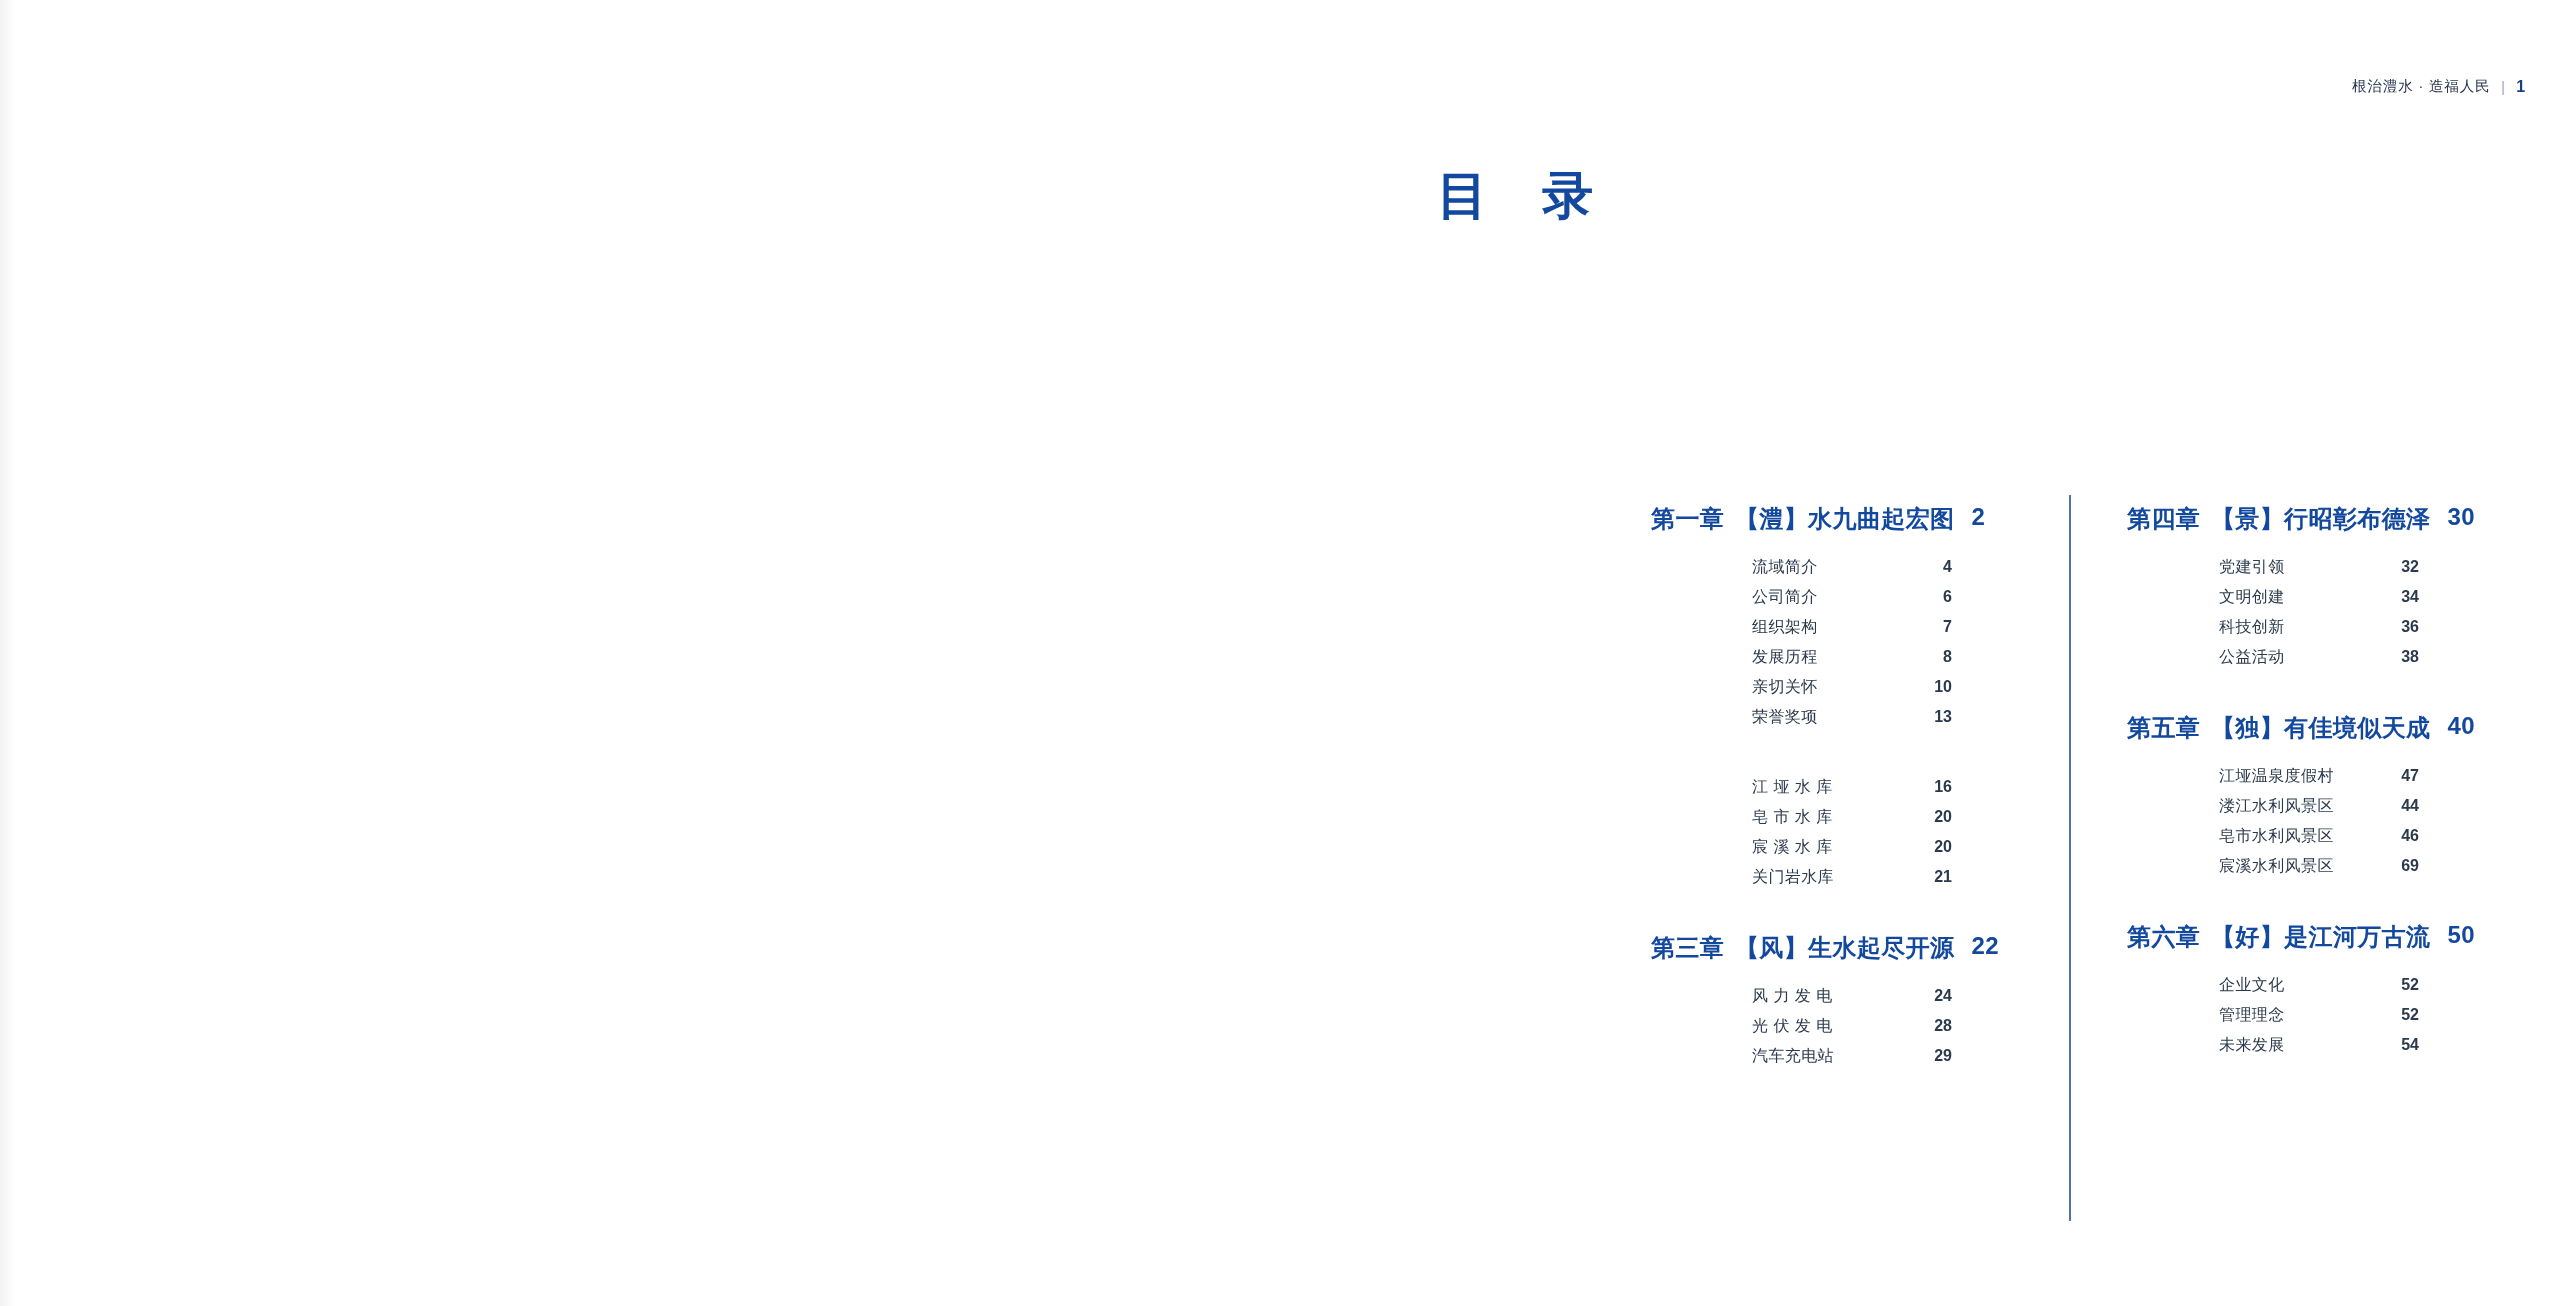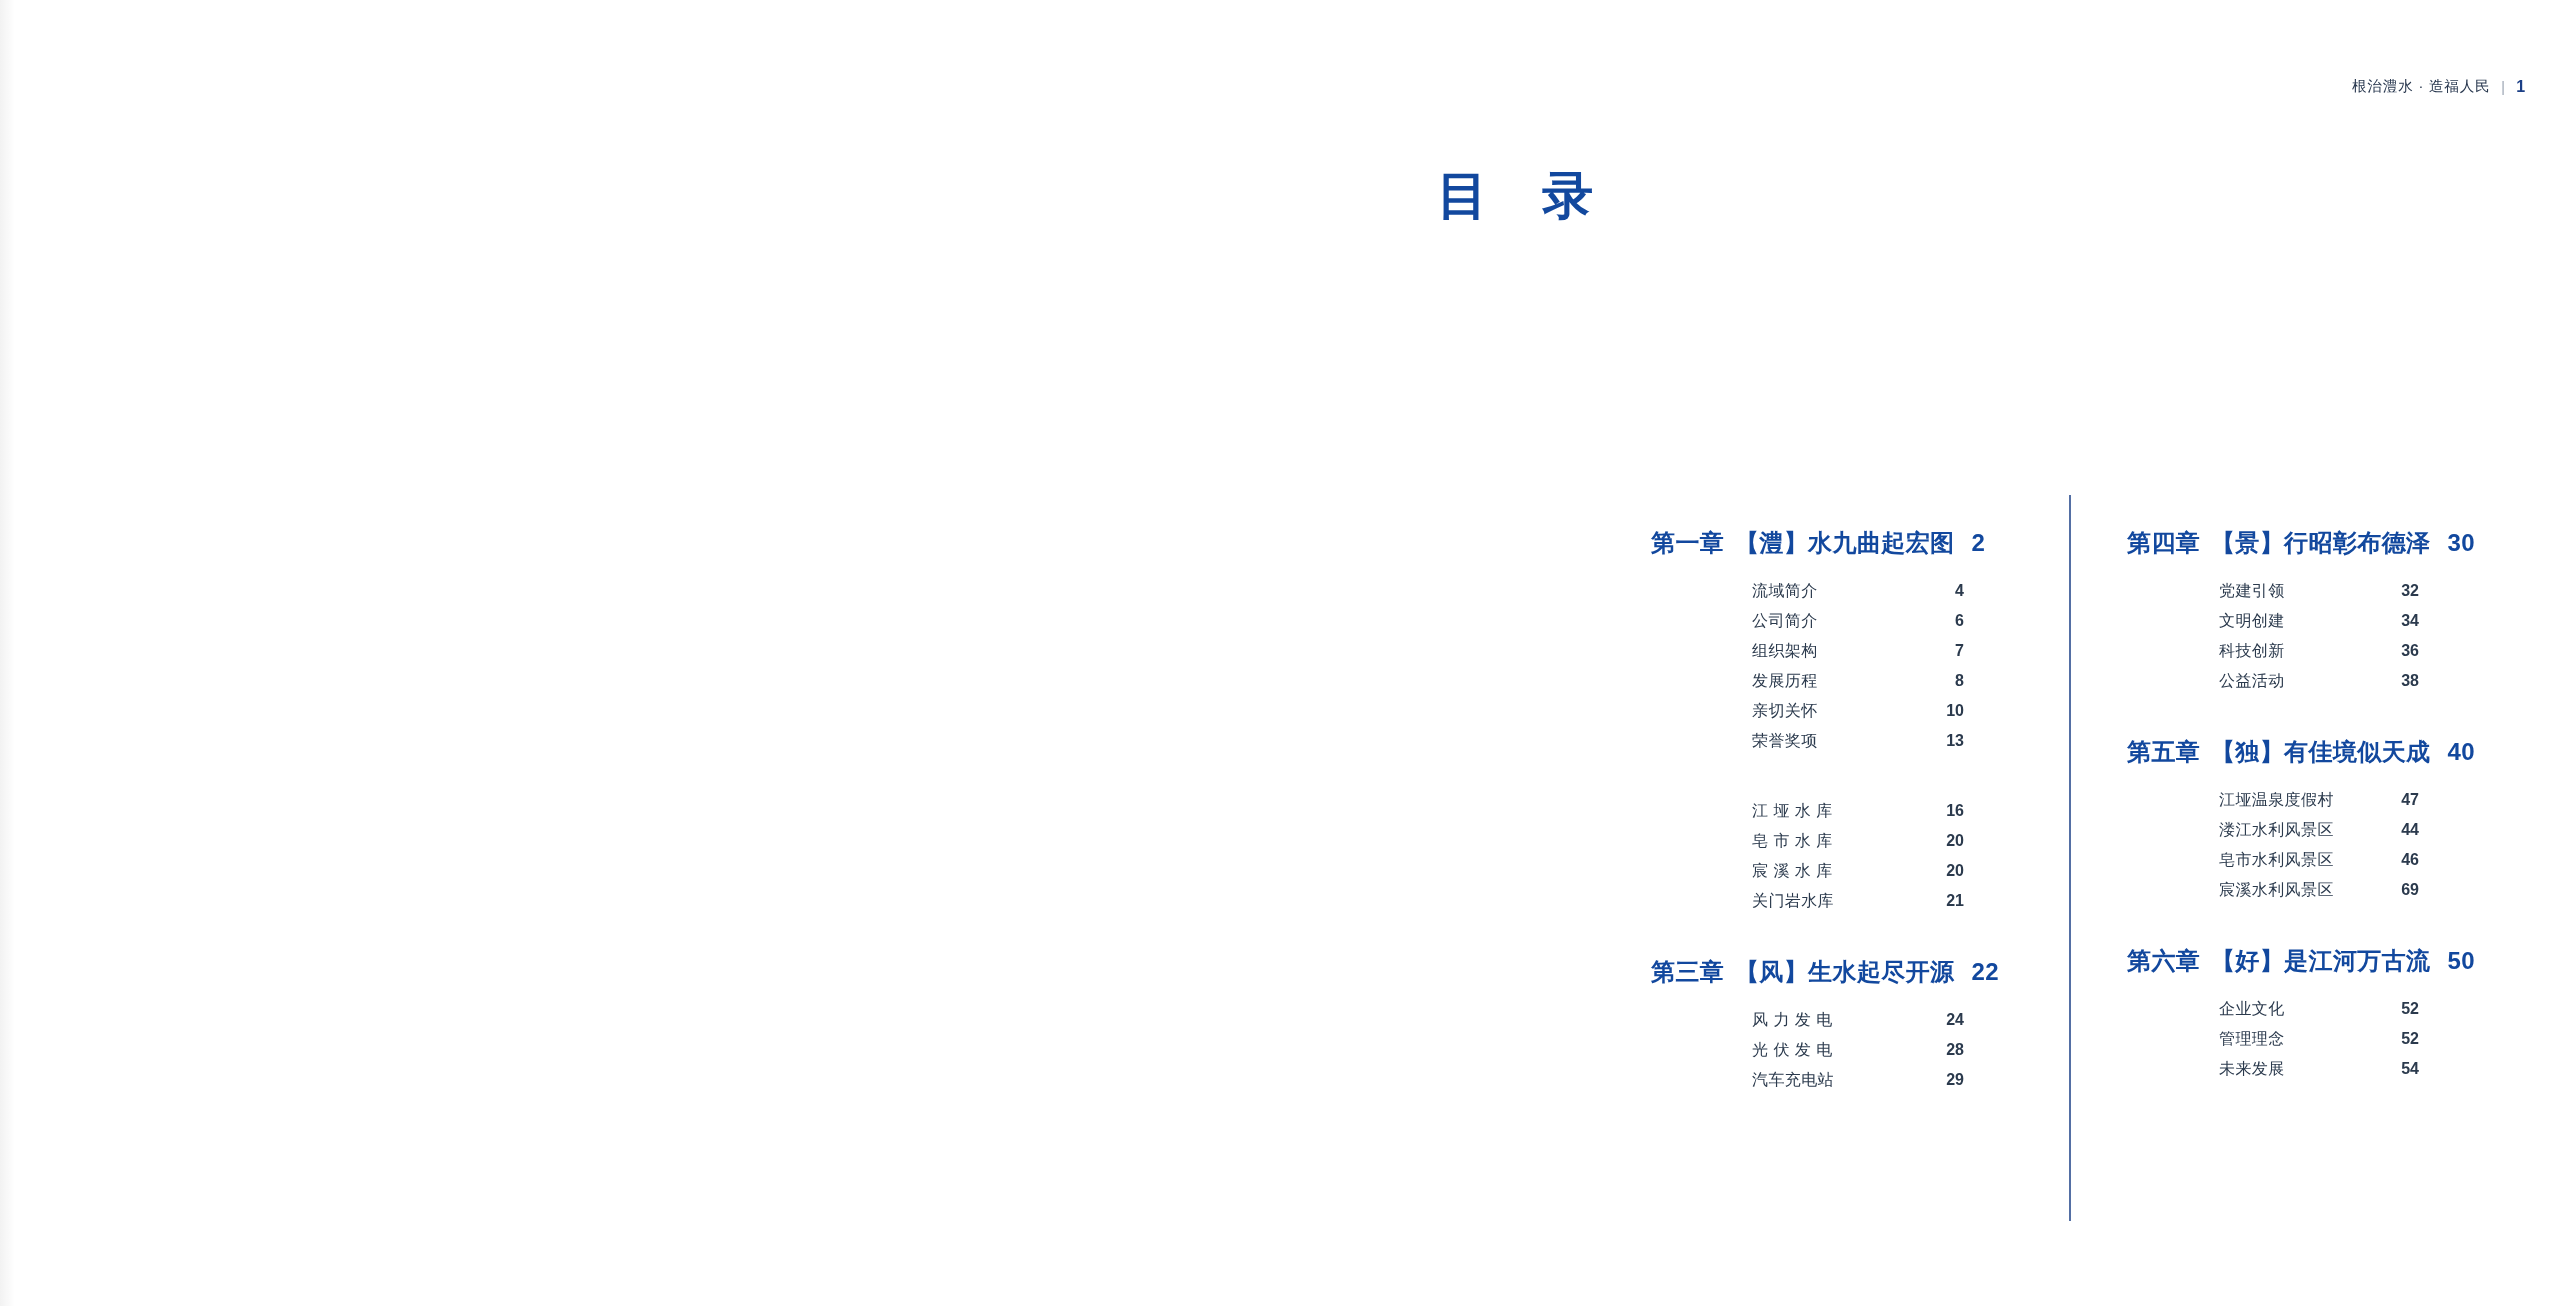--- a/index.html
+++ b/index.html
@@ -99,29 +99,28 @@
 
   .chapter-block {
     margin-bottom: 40px;
   }
   .chapter-block:last-child {
     margin-bottom: 0;
   }
 
   .chapter-head {
     display: flex;
-    align-items: center;
+    align-items: flex-start;
     justify-content: flex-start;
     color: #12489e;
     font-size: 24px;
     font-weight: 700;
     white-space: nowrap;
     letter-spacing: 0.4px;
     margin-bottom: 17px;
-    margin-top: 24px;
   }
   .chapter-head .ch-num {
     margin-right: 10.7px;
   }
   .chapter-head .ch-title {
     flex: 0 0 auto;
   }
   .chapter-head .ch-page {
     margin-left: 17px;
     font-size: 24px;
@@ -151,21 +150,21 @@
     letter-spacing: 5.4px;
   }
   .entry .e-page {
     width: 46px;
     text-align: right;
     color: #2b3a4d;
     font-weight: 600;
   }
 
   
-  .col-left .entry { padding-left: 101px; gap: 12px; }
+  .col-left .entry { padding-left: 101px; }
   .col-left .chapter-head { padding-left: 0px; }
   .col-right .entry { padding-left: 92px; }
   .col-right .chapter-head { padding-left: 0px; }
 </style>
 </head>
 <body>
 
 <div class="page-spread">
   <div class="spread-shadow"></div>
 </div>

